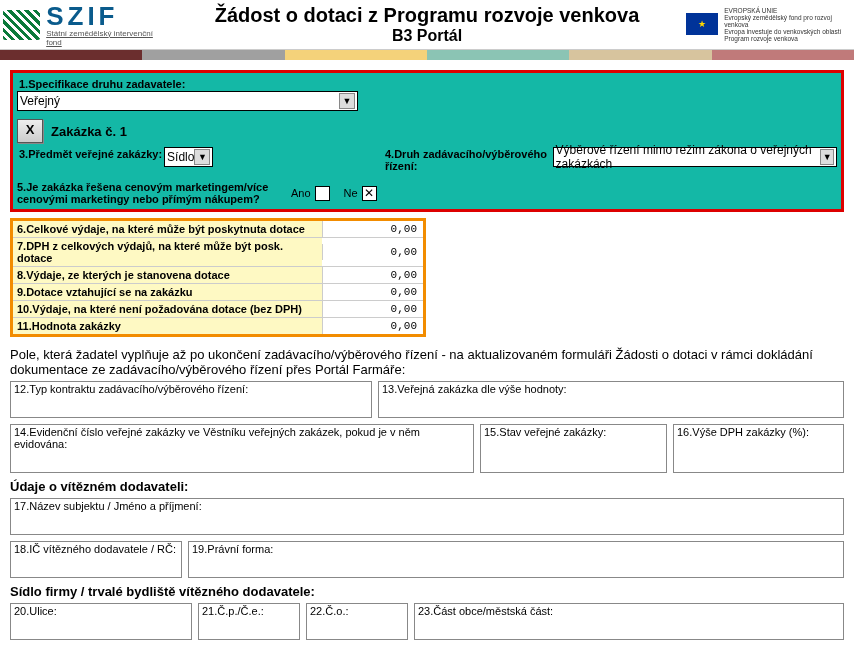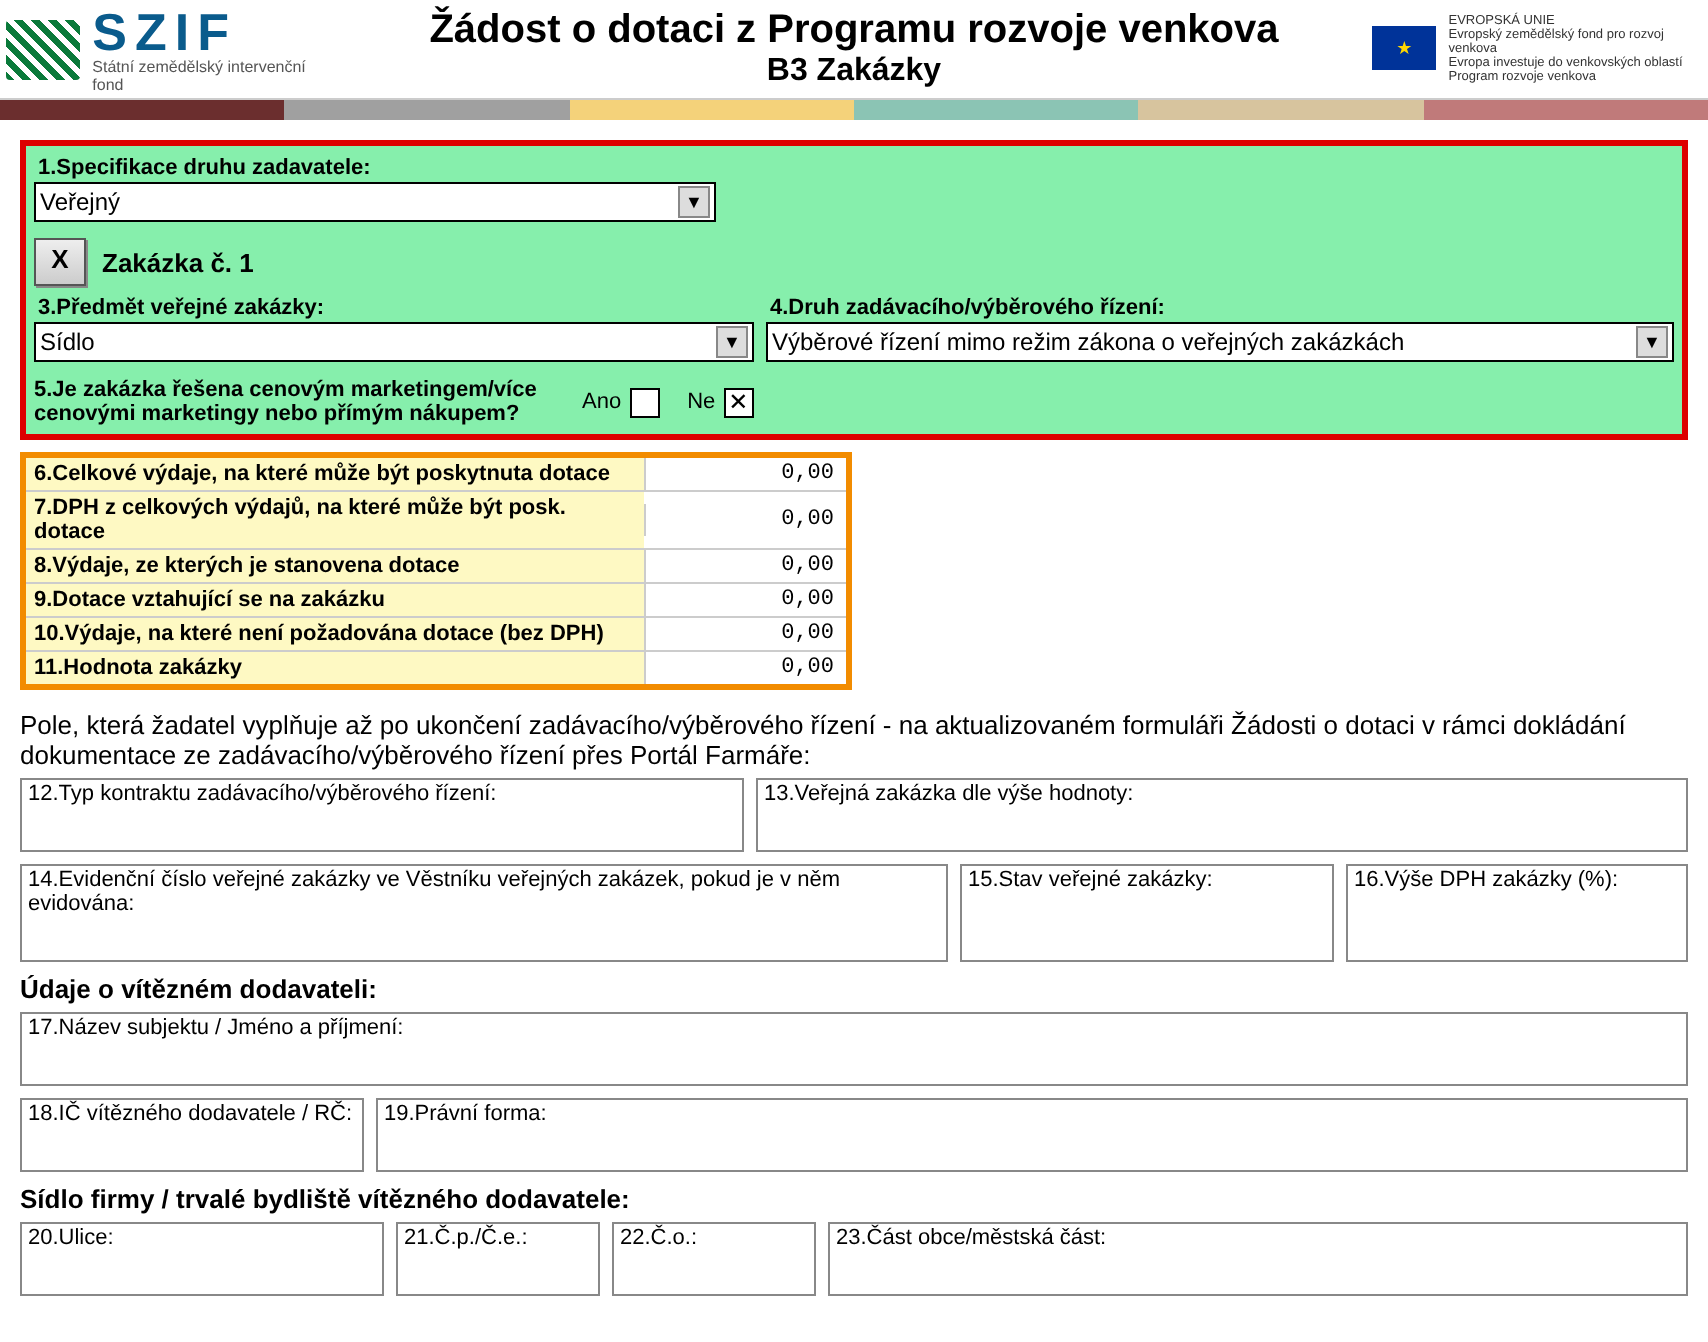--- a/index.html
+++ b/index.html
@@ -36,20 +36,21 @@
   .logo-szif .big {
     font-size: 26px;
     font-weight: bold;
     color: #0a5b8c;
     letter-spacing: 4px;
     line-height: 1;
   }
   .logo-szif .sub {
     font-size: 8px;
     color: #555;
+    text-decoration: underline;
   }
   .title-block {
     flex: 1;
     text-align: center;
   }
   .title-block .title1 {
     font-size: 20px;
     font-weight: bold;
   }
   .title-block .title2 {
@@ -86,21 +87,21 @@
   }
   .stripe-bar div { flex: 1; }
   .s1{background:#6b2e2e;} .s2{background:#a0a0a0;} .s3{background:#f4d27a;} .s4{background:#8bc4b4;} .s5{background:#d7c49e;} .s6{background:#c07a7a;}
   .main {
     padding: 0 10px 10px 10px;
   }
   
   .box-red {
     border: 3px solid #d00;
     padding: 4px;
-    background: #86efac;
+    background: #14b8a6;
     margin-bottom: 6px;
   }
   .field-lbl {
     font-size: 11px;
     font-weight: bold;
     padding: 1px 2px;
   }
   .select-like {
     background: #fff;
     border: 1px solid #000;
@@ -145,21 +146,21 @@
     border: 1px solid #bbb;
     height: 16px;
     padding: 0 3px;
     font-size: 12px;
   }
   .row-2col {
     display: flex;
     gap: 6px;
     margin-top: 4px;
   }
-  .row-2col > div { display:flex; flex-direction:column; }
+  .row-2col > div { display:flex; flex-direction:row; }
   .row-2col .c1 { flex: 0 0 360px; }
   .row-2col .c2 { flex: 1; }
   .row-question {
     display: flex;
     align-items: center;
     margin-top: 8px;
     gap: 14px;
     font-size: 11px;
   }
   .row-question .q-lbl { font-weight: bold; width: 260px; }
@@ -227,21 +228,21 @@
 <div class="header">
   <div class="logo-left">
     <div class="logo-stripes"></div>
     <div class="logo-szif">
       <div class="big">SZIF</div>
       <div class="sub">Státní zemědělský intervenční fond</div>
     </div>
   </div>
   <div class="title-block">
     <div class="title1">Žádost o dotaci z Programu rozvoje venkova</div>
-    <div class="title2">B3 Zakázky</div>
+    <div class="title2">B3 Portál</div>
   </div>
   <div class="logo-right">
     <div class="eu-flag">★</div>
     <div class="eu-text">
       <span>EVROPSKÁ UNIE</span>
       <span>Evropský zemědělský fond pro rozvoj venkova</span>
       <span>Evropa investuje do venkovských oblastí</span>
       <span>Program rozvoje venkova</span>
     </div>
   </div>

